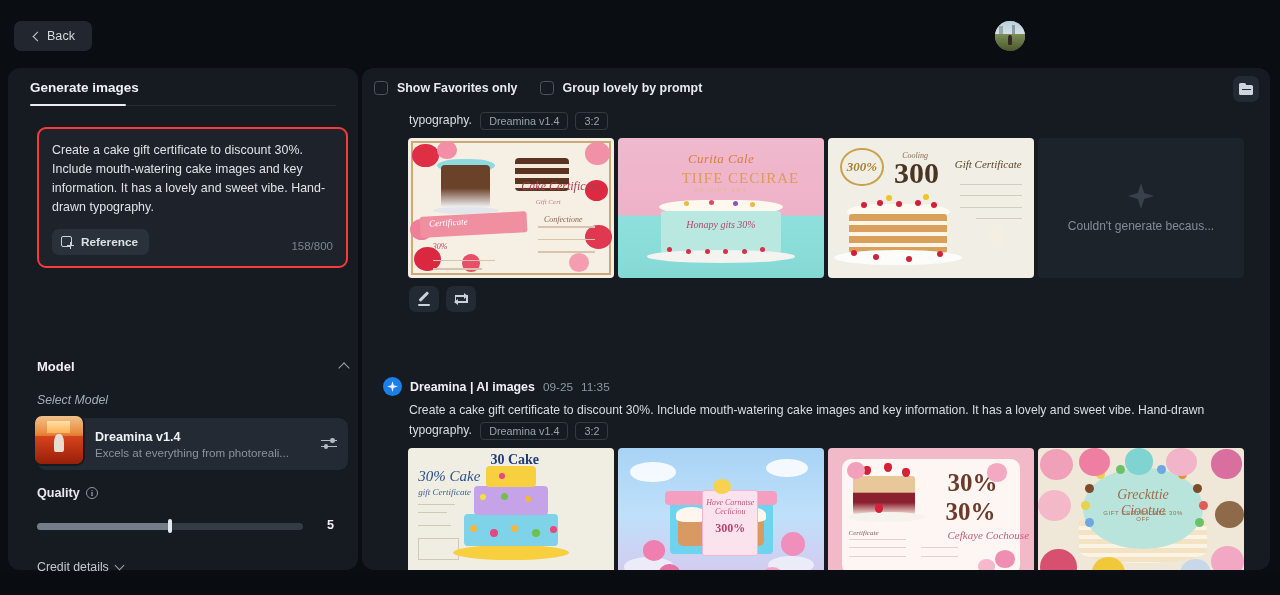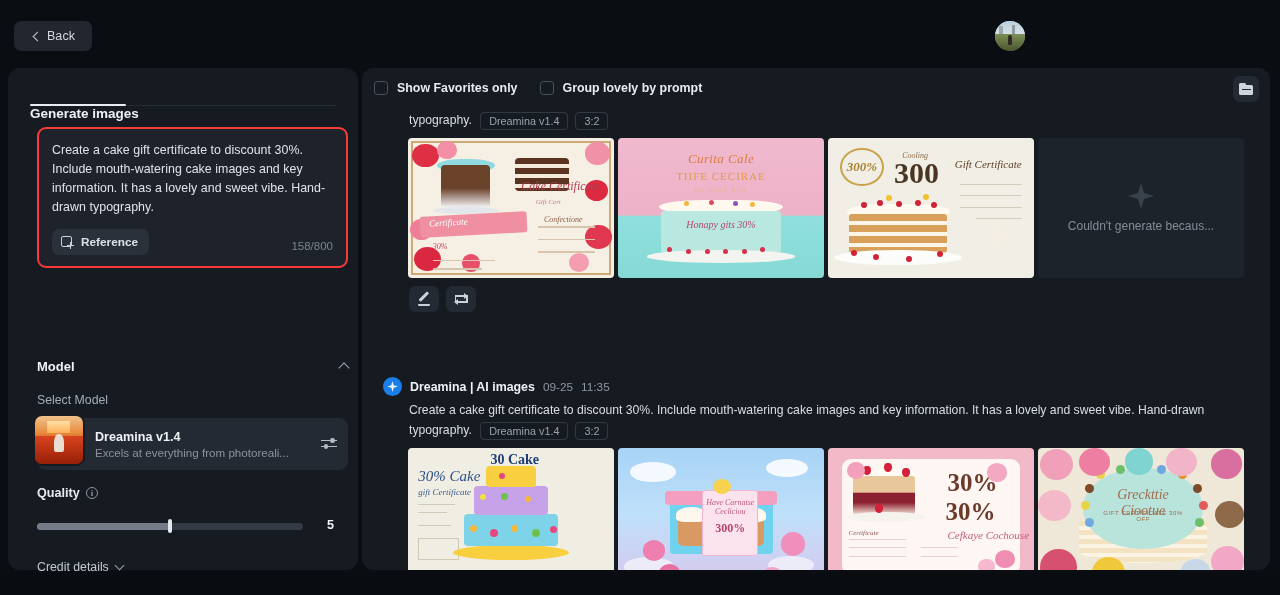--- a/index.html
+++ b/index.html
@@ -66,21 +66,21 @@
     position: absolute; left: 8px; top: 68px;
     width: 350px; height: 502px;
     background: #161b22; border-radius: 12px;
   }
   .panel-tabs {
     position: relative; height: 38px; margin: 0 22px;
     border-bottom: 1px solid #252b34;
   }
   .tab {
     position: absolute; left: 0; top: 12px;
-    font-size: 13.5px; font-weight: 700; color: #eef1f5; cursor: pointer; margin-top: 26px;
+    font-size: 13.5px; font-weight: 700; color: #eef1f5; cursor: pointer;
   }
   .tab-underline {
     position: absolute; left: 0; bottom: -1px; width: 96px; height: 2.5px;
     background: #e9edf2; border-radius: 2px;
   }
 
   .prompt-box {
     position: absolute; left: 29px; top: 59px;
     width: 311px; height: 141px;
     background: #1e232b; border: 2px solid #fa3a3a; border-radius: 9px;
@@ -118,21 +118,21 @@
     cursor: pointer;
   }
   .section-title { font-size: 13px; font-weight: 700; color: #eef1f5; }
   .chev-up {
     width: 8px; height: 8px;
     border-left: 1.5px solid #9aa2ad; border-top: 1.5px solid #9aa2ad;
     transform: rotate(45deg); margin-top: 3px;
   }
   .select-model-lbl {
     position: absolute; left: 29px; top: 325px;
-    font-size: 12.3px; color: #a4acb7;
+    font-size: 12.3px; color: #a4acb7; font-style: italic;
   }
 
   .model-card {
     position: absolute; left: 29px; top: 350px;
     width: 311px; height: 52px;
     background: #232a33; border-radius: 9px;
     display: flex; align-items: center; padding: 0 10px 0 0;
   }
   .model-thumb {
     position: absolute; left: -4px; top: -4px;
@@ -303,22 +303,22 @@
   .cert-a .cake2 { position:absolute; left:52%; top:14%; width:26%; height:24%;
      background:repeating-linear-gradient(#5a3420 0 6px, #f3ead9 6px 10px); border-radius:4px; }
   .cert-a .ribbon { position:absolute; left:6%; top:54%; width:52%; height:15%; background:#ef8fa0; border-radius:3px; transform:rotate(-3deg); }
   .cert-a .ribbonTxt { position:absolute; left:10%; top:56%; width:46%; font-size:9px; color:#fff; font-family:"Liberation Serif",serif; font-style:italic; transform:rotate(-3deg); }
   .cert-a .ln { position:absolute; height:1.5px; background:#d8c3ad; }
   .cert-a .scriptTxt { position:absolute; color:#b13b52; font-family:"Liberation Serif",serif; font-style:italic; }
 
   .pink-cake { background: linear-gradient(#f0b9cd 0%, #eeb2c8 55%, #8fe0dc 56%, #85d9d5 100%); }
   .pink-cake .hd { position:absolute; left:12%; top:9%; width:76%; text-align:center;
      font-family:"Liberation Serif",serif; font-style:italic; color:#d97b3f; font-size:13px; letter-spacing:.4px; }
-  .pink-cake .hd2 { position:absolute; left:12%; top:23%; width:76%; text-align:center;
-     font-family:"Liberation Serif",serif; color:#e09a55; font-size:11px; letter-spacing:1px; }
+  .pink-cake .hd2 { position:absolute; left:12%; top:23%; width:76%; text-align:right;
+     font-family:"Liberation Serif",serif; color:#e09a55; font-size:15px; letter-spacing:1px; }
   .pink-cake .hd3 { position:absolute; left:22%; top:35%; width:56%; text-align:center; color:#e6b68a; font-size:6px; letter-spacing:1.5px; }
   .pink-cake .body { position:absolute; left:21%; top:52%; width:58%; height:30%; background:#b9e8e0; border-radius:3px; }
   .pink-cake .cream { position:absolute; left:20%; top:44%; width:60%; height:10%; background:#fff8ee; border-radius:50%/70%; }
   .pink-cake .plate { position:absolute; left:14%; top:80%; width:72%; height:9%; background:#f3f3f0; border-radius:50%; }
   .pink-cake .txt { position:absolute; left:23%; top:58%; width:54%; text-align:center; color:#b2486a; font-size:10px; font-family:"Liberation Serif",serif; font-style:italic; }
   .pink-cake .berry { position:absolute; width:5px; height:5px; border-radius:50%; background:#d8304a; }
 
   .cream-cake { background: #f1efe5; }
   .cream-cake .seal { position:absolute; left:6%; top:7%; width:21%; height:27%; border:2px solid #c9a24c; border-radius:50%; }
   .cream-cake .sealT { position:absolute; left:8%; top:15%; width:17%; text-align:center; color:#a8802f; font-family:"Liberation Serif",serif; font-style:italic; font-size:13px; font-weight:700; }

